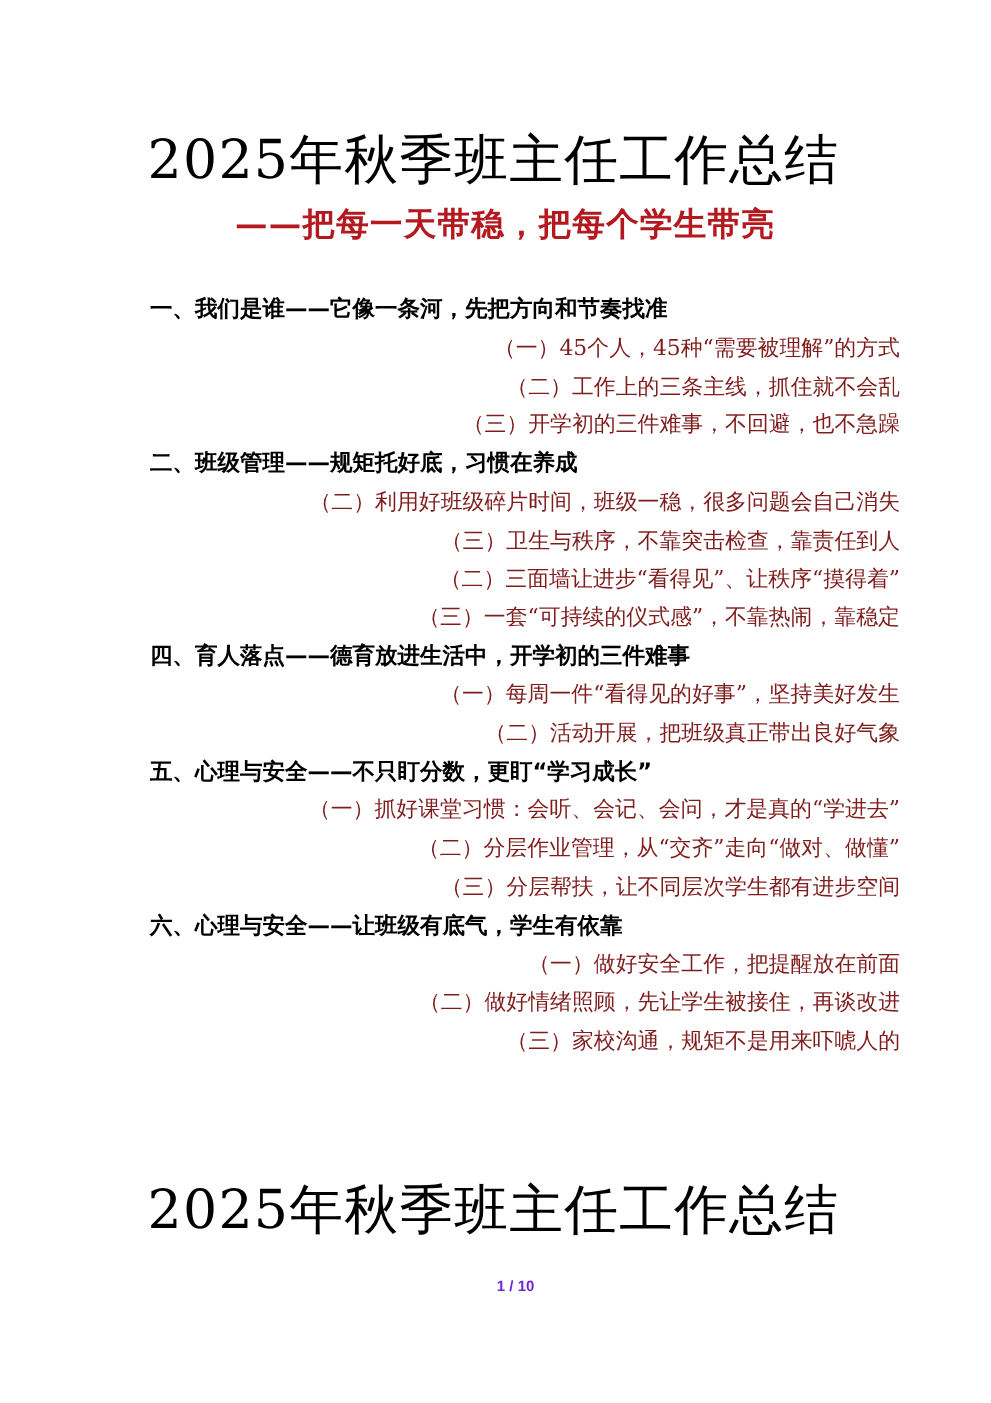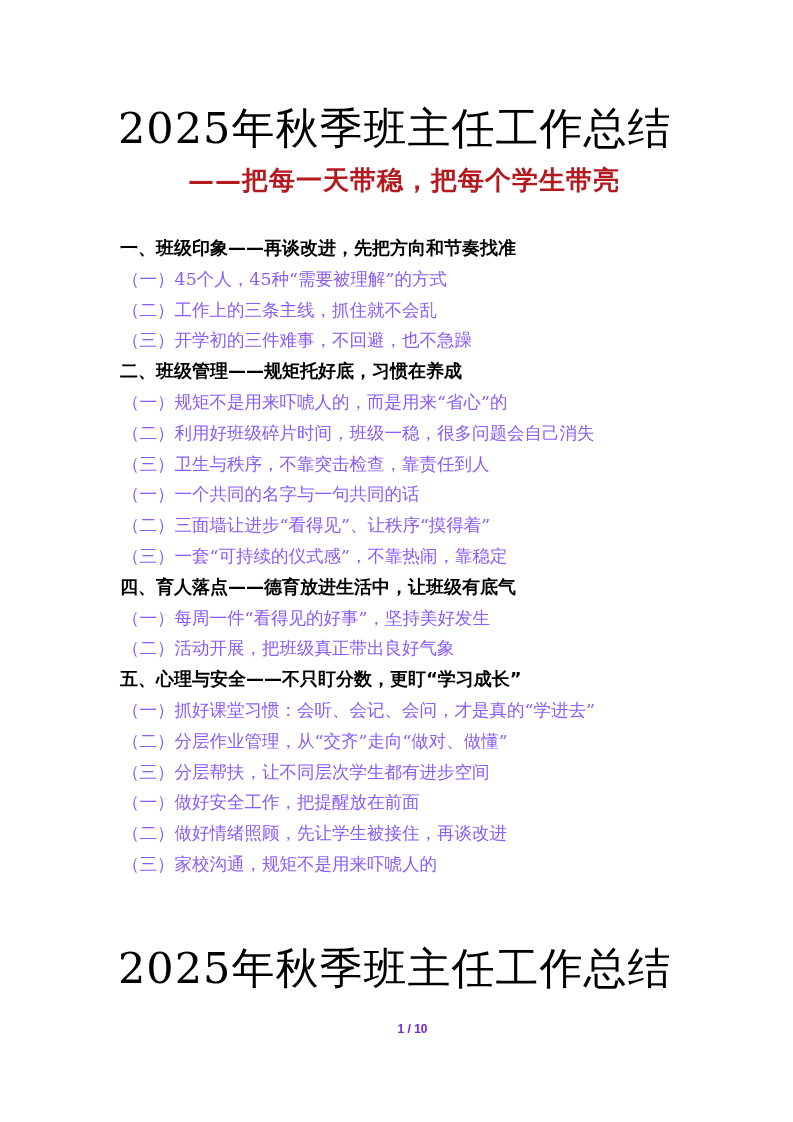--- a/index.html
+++ b/index.html
@@ -60,21 +60,22 @@
       white-space: nowrap;
       color: #000000;
     }
     .item {
       font-family: "DejaVu Serif", "Liberation Serif", serif;
       font-size: 17.5px;
       line-height: 30.8px;
       height: 30.8px;
       white-space: nowrap;
       padding-left: 2px;
-      color: #8b5cf6;
+      color: #7f1d1d;
+      text-align: right;
     }
     .title-repeat {
       position: absolute;
       left: 118px;
       top: 940px;
       font-family: "DejaVu Serif", "Liberation Serif", serif;
       font-size: 43px;
       line-height: 56px;
       letter-spacing: 1px;
       white-space: nowrap;
@@ -96,43 +97,42 @@
 </head>
 <body>
 
 <div class="page">
 
   <div class="title">2025年秋季班主任工作总结</div>
   <div class="subtitle">——把每一天带稳，把每个学生带亮</div>
 
   <div class="outline">
 
-    <div class="heading">一、班级印象——再谈改进，先把方向和节奏找准</div>
+    <div class="heading">一、我们是谁——它像一条河，先把方向和节奏找准</div>
     <div class="item">（一）45个人，45种“需要被理解”的方式</div>
     <div class="item">（二）工作上的三条主线，抓住就不会乱</div>
     <div class="item">（三）开学初的三件难事，不回避，也不急躁</div>
 
     <div class="heading">二、班级管理——规矩托好底，习惯在养成</div>
-    <div class="item">（一）规矩不是用来吓唬人的，而是用来“省心”的</div>
     <div class="item">（二）利用好班级碎片时间，班级一稳，很多问题会自己消失</div>
     <div class="item">（三）卫生与秩序，不靠突击检查，靠责任到人</div>
 
-    <div class="item">（一）一个共同的名字与一句共同的话</div>
     <div class="item">（二）三面墙让进步“看得见”、让秩序“摸得着”</div>
     <div class="item">（三）一套“可持续的仪式感”，不靠热闹，靠稳定</div>
 
-    <div class="heading">四、育人落点——德育放进生活中，让班级有底气</div>
+    <div class="heading">四、育人落点——德育放进生活中，开学初的三件难事</div>
     <div class="item">（一）每周一件“看得见的好事”，坚持美好发生</div>
     <div class="item">（二）活动开展，把班级真正带出良好气象</div>
 
     <div class="heading">五、心理与安全——不只盯分数，更盯“学习成长”</div>
     <div class="item">（一）抓好课堂习惯：会听、会记、会问，才是真的“学进去”</div>
     <div class="item">（二）分层作业管理，从“交齐”走向“做对、做懂”</div>
     <div class="item">（三）分层帮扶，让不同层次学生都有进步空间</div>
 
+    <div class="heading">六、心理与安全——让班级有底气，学生有依靠</div>
     <div class="item">（一）做好安全工作，把提醒放在前面</div>
     <div class="item">（二）做好情绪照顾，先让学生被接住，再谈改进</div>
     <div class="item">（三）家校沟通，规矩不是用来吓唬人的</div>
 
   </div>
 
   <div class="title-repeat">2025年秋季班主任工作总结</div>
 
   <div class="footer">1 / 10</div>
 

